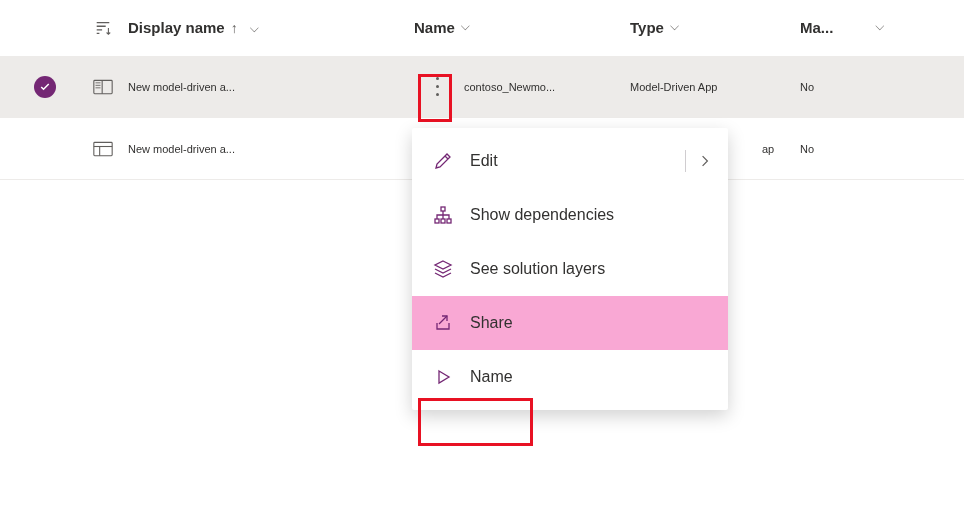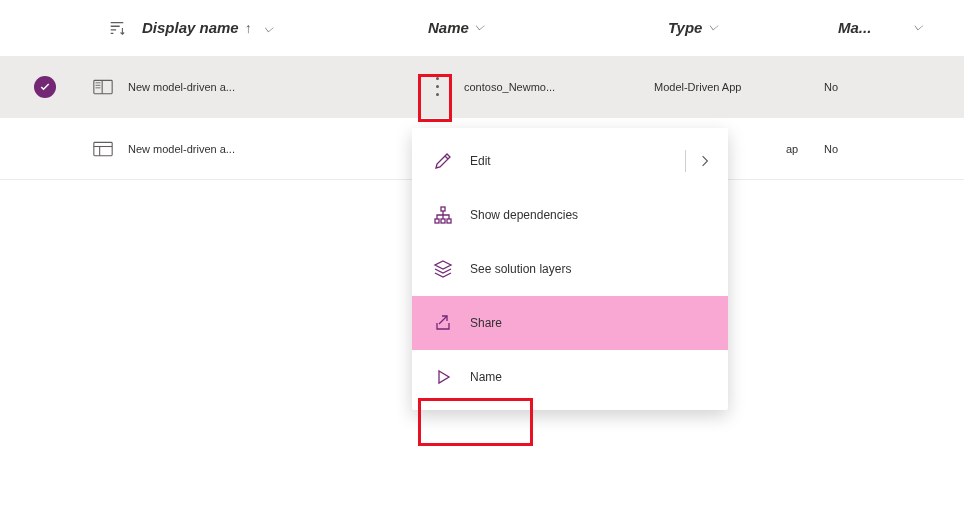--- a/index.html
+++ b/index.html
@@ -10,29 +10,28 @@
     color: #323130;
     font-size: 14px;
     width: 964px;
     height: 509px;
   }
   .table { width: 100%; }
   .header-row {
     display: flex;
     align-items: center;
     height: 56px;
-    padding: 0 24px 0 48px;
+    padding: 0 24px 0 34px;
     border-bottom: 1px solid #fff;
-    font-style: italic;
   }
   .col-check { width: 44px; flex-shrink:0; }
   .col-icon  { width: 50px; flex-shrink:0; display:flex; justify-content:center; }
   .col-disp  { width: 286px; flex-shrink:0; display:flex; align-items:center; }
   .col-name  { width: 216px; flex-shrink:0; display:flex; }
-  .col-type  { width: 170px; flex-shrink:0; display:flex; align-items:flex-start;margin-left:24px; }
+  .col-type  { width: 170px; flex-shrink:0; display:flex; align-items:flex-start; }
   .col-man   { width: 84px;  flex-shrink:0; display:flex; align-items:flex-start;gap:36px; }
   .hdr-label { font-weight: 600; font-size: 15px; color:#323130; }
   .sort-asc { margin: 0 6px; font-size: 14px; color:#605e5c; }
   .chev { color: #605e5c; margin-left: 6px; font-size: 12px; }
   .sort-icon-hdr svg { width:18px; height:18px; }
 
   .data-row {
     display: flex;
     align-items: center;
     height: 62px;
@@ -81,21 +80,21 @@
     border-radius: 2px;
     padding: 6px 0;
     z-index: 10;
   }
   .menu-item {
     display:flex; align-items:center;
     height: 54px;
     padding: 0 18px;
     cursor:pointer;
     color:#323130;
-    font-size:12px;
+    font-size:16px;
   }
   .menu-item:hover, .menu-item.hot { background:#f9a8d4; }
   .menu-icon {
     width: 26px; height:26px;
     margin-right: 14px;
     display:flex; align-items:center; justify-content:center;
     color: #742774;
   }
   .menu-icon svg { width:20px; height:20px; stroke:#742774; fill:none; stroke-width:1.3; }
   .menu-label { flex:1; }

